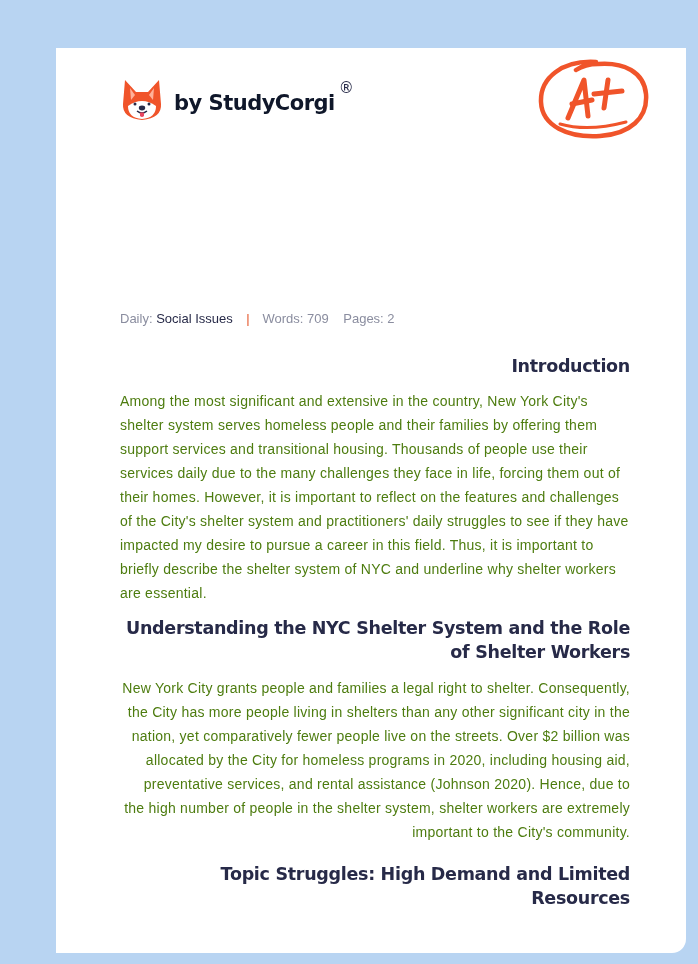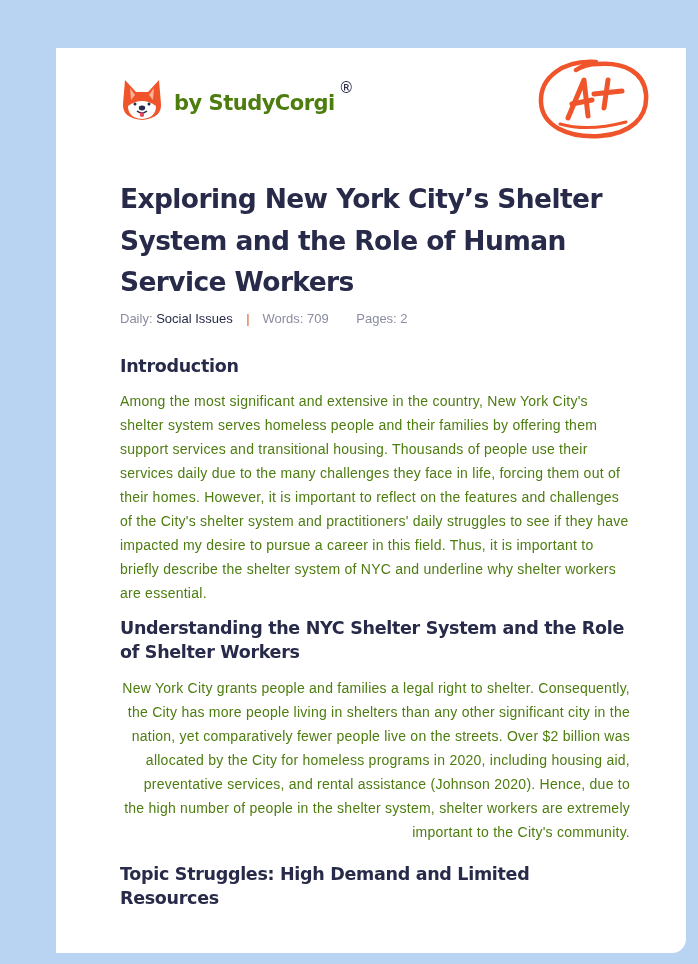--- a/index.html
+++ b/index.html
@@ -35,21 +35,21 @@
     .logo-icon {
       width: 40px;
       height: 44px;
     }
     .logo-text {
       margin-left: 12px;
       margin-top: 6px;
       font-family: "DejaVu Sans", sans-serif;
       font-weight: bold;
       font-size: 21px;
-      color: #4d7c0f;
+      color: #0f172a;
       letter-spacing: -0.5px;
     }
     .logo-reg {
       font-family: "DejaVu Sans", sans-serif;
       font-size: 15px;
       color: #272a48;
       position: relative;
       top: -12px;
       margin-left: 4px;
     }
@@ -84,36 +84,37 @@
     }
     .meta .topic-value {
       color: #272a48;
       text-align: right;
     }
     .meta .sep {
       color: #e5562a;
       margin: 0 9px 0 10px;
     }
     .meta .pages {
-      margin-left: 24px;
+      margin-left: 11px;
     }
     .content {
       position: absolute;
       left: 64px;
       top: 300px;
       width: 510px;
     }
     h2 {
       margin: 0;
       font-family: "DejaVu Sans", sans-serif;
       font-weight: bold;
       font-size: 17.5px;
       line-height: 24px;
       color: #272a48;
       letter-spacing: -0.3px;
+      text-align: right;
     }
     p {
       margin: 0;
       font-family: "Liberation Sans", sans-serif;
       font-size: 14px;
       line-height: 24px;
       color: #4d7c0f;
       letter-spacing: 0.25px;
     }
     .h-intro { margin-top: 6px; }
@@ -145,21 +146,20 @@
 
   <svg class="grade" viewBox="0 0 112 82">
     <path d="M58 4 C24 2 2 20 3 44 C4 68 30 80 62 78 C92 76 110 60 108 36 C106 14 86 4 60 6 C52 6 44 8 38 12" fill="none" stroke="#f0542a" stroke-width="4.5" stroke-linecap="round"></path>
     <path d="M30 60 L46 22 L50 58" fill="none" stroke="#f0542a" stroke-width="5" stroke-linecap="round" stroke-linejoin="round"></path>
     <path d="M34 46 L54 42" fill="none" stroke="#f0542a" stroke-width="5" stroke-linecap="round"></path>
     <path d="M70 22 L66 50" fill="none" stroke="#f0542a" stroke-width="5" stroke-linecap="round"></path>
     <path d="M56 36 L84 33" fill="none" stroke="#f0542a" stroke-width="5" stroke-linecap="round"></path>
     <path d="M22 66 Q50 74 88 64" fill="none" stroke="#f0542a" stroke-width="3" stroke-linecap="round"></path>
   </svg>
 
-  <h1 class="title">Exploring New York City’s Shelter System and the Role of Human Service Workers</h1>
 
   <div class="meta">
     <span>Daily:</span>
     <a class="topic-value">Social Issues</a>
     <span class="sep">|</span>
     <span>Words: 709</span>
     <span class="pages">Pages: 2</span>
   </div>
 
   <div class="content">

